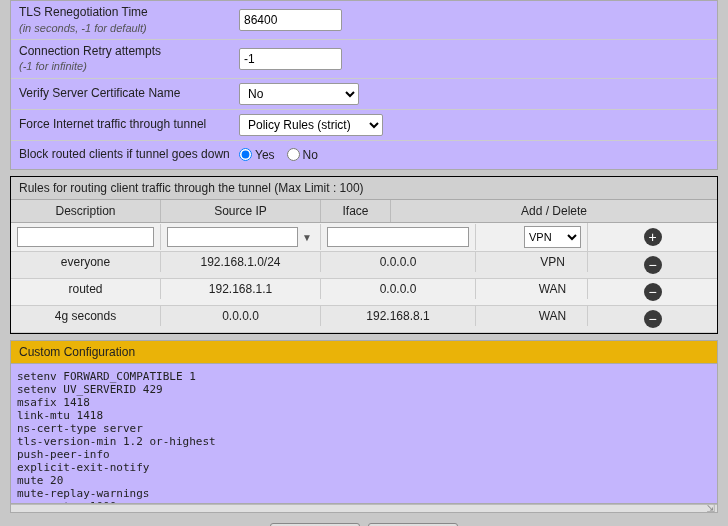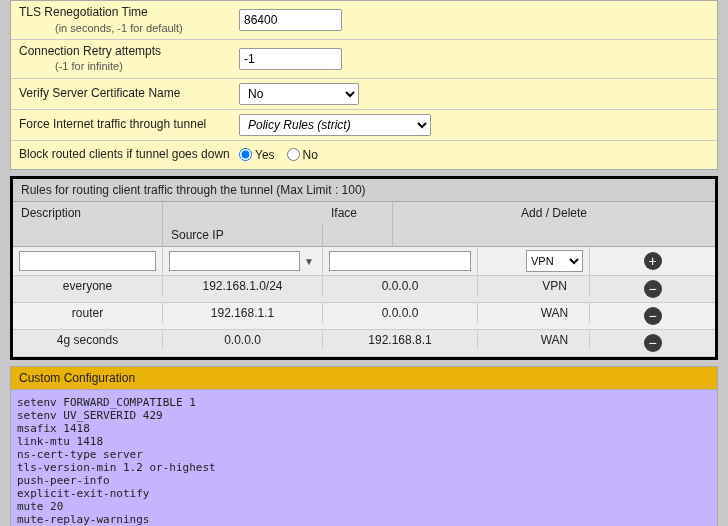--- a/index.html
+++ b/index.html
@@ -12,21 +12,21 @@
       min-height: 526px;
     }
 
     .main-container {
       width: 728px;
       background: #c8c8c8;
       padding: 0;
     }
 
     .settings-section {
-      background: #fef9c3;
+      background: #c4b5fd;
       border: 1px solid #aaa;
       margin: 0 10px;
     }
 
     .settings-row {
       display: flex;
       align-items: center;
       border-bottom: 1px solid #ccc;
       padding: 4px 8px;
       min-height: 28px;
@@ -39,21 +39,21 @@
     .settings-label {
       flex: 0 0 220px;
       font-size: 12px;
       color: #222;
       line-height: 1.3;
     }
 
     .settings-label .sub-label {
       font-size: 11px;
       color: #555;
-      margin-left: 36px;
+      font-style: italic;
     }
 
     .settings-value {
       flex: 1;
       display: flex;
       align-items: center;
     }
 
     .text-input {
       width: 103px;
@@ -83,21 +83,21 @@
     .radio-label {
       display: flex;
       align-items: center;
       gap: 3px;
       cursor: pointer;
     }
 
     
     .routing-section {
       margin: 6px 10px 0 10px;
-      border: 3px solid #000000;
+      border: 1px solid #000000;
       background: #e8e8e8;
     }
 
     .routing-header {
       background: #d0d0d0;
       border-bottom: 1px solid #aaa;
       padding: 4px 8px;
       font-size: 12px;
       color: #222;
       font-weight: normal;
@@ -110,26 +110,26 @@
     .table-header-row {
       display: flex;
       background: #d8d8d8;
       border-bottom: 1px solid #aaa;
     }
 
     .th {
       padding: 4px 8px;
       font-size: 12px;
       color: #222;
-      text-align: left;
+      text-align: center;
       border-right: 1px solid #bbb;
     }
 
     .th-desc { flex: 0 0 150px; }
-    .th-src { flex: 0 0 160px; margin-top: 22px; }
+    .th-src { flex: 0 0 160px; }
     .th-dst { flex: 0 0 155px; }
     .th-iface { flex: 0 0 70px; }
     .th-add { flex: 1; text-align: center; border-right: none; }
 
     .table-row-input {
       display: flex;
       border-bottom: 1px solid #ccc;
       align-items: center;
       background: #f0f0f0;
       min-height: 28px;
@@ -361,21 +361,21 @@
           <option>Yes</option>
         </select>
       </div>
     </div>
 
     <div class="settings-row">
       <div class="settings-label">
         <div>Force Internet traffic through tunnel</div>
       </div>
       <div class="settings-value">
-        <select class="select-input" style="width:192px;font-style:italic;">
+        <select class="select-input" style="width:144px;">
           <option>Policy Rules (strict)</option>
           <option>Yes</option>
           <option>No</option>
         </select>
       </div>
     </div>
 
     <div class="settings-row">
       <div class="settings-label">
         <div>Block routed clients if tunnel goes down</div>
@@ -440,21 +440,21 @@
         <div class="td td-dst td-text">0.0.0.0</div>
         <div class="td td-iface td-text">VPN</div>
         <div class="td td-add">
           <button class="remove-btn">
             <div class="circle-remove">−</div>
           </button>
         </div>
       </div>
 
       <div class="table-data-row">
-        <div class="td td-desc td-text">router</div>
+        <div class="td td-desc td-text">routed</div>
         <div class="td td-src td-text">192.168.1.1</div>
         <div class="td td-dst td-text">0.0.0.0</div>
         <div class="td td-iface td-text">WAN</div>
         <div class="td td-add">
           <button class="remove-btn">
             <div class="circle-remove">−</div>
           </button>
         </div>
       </div>
 

